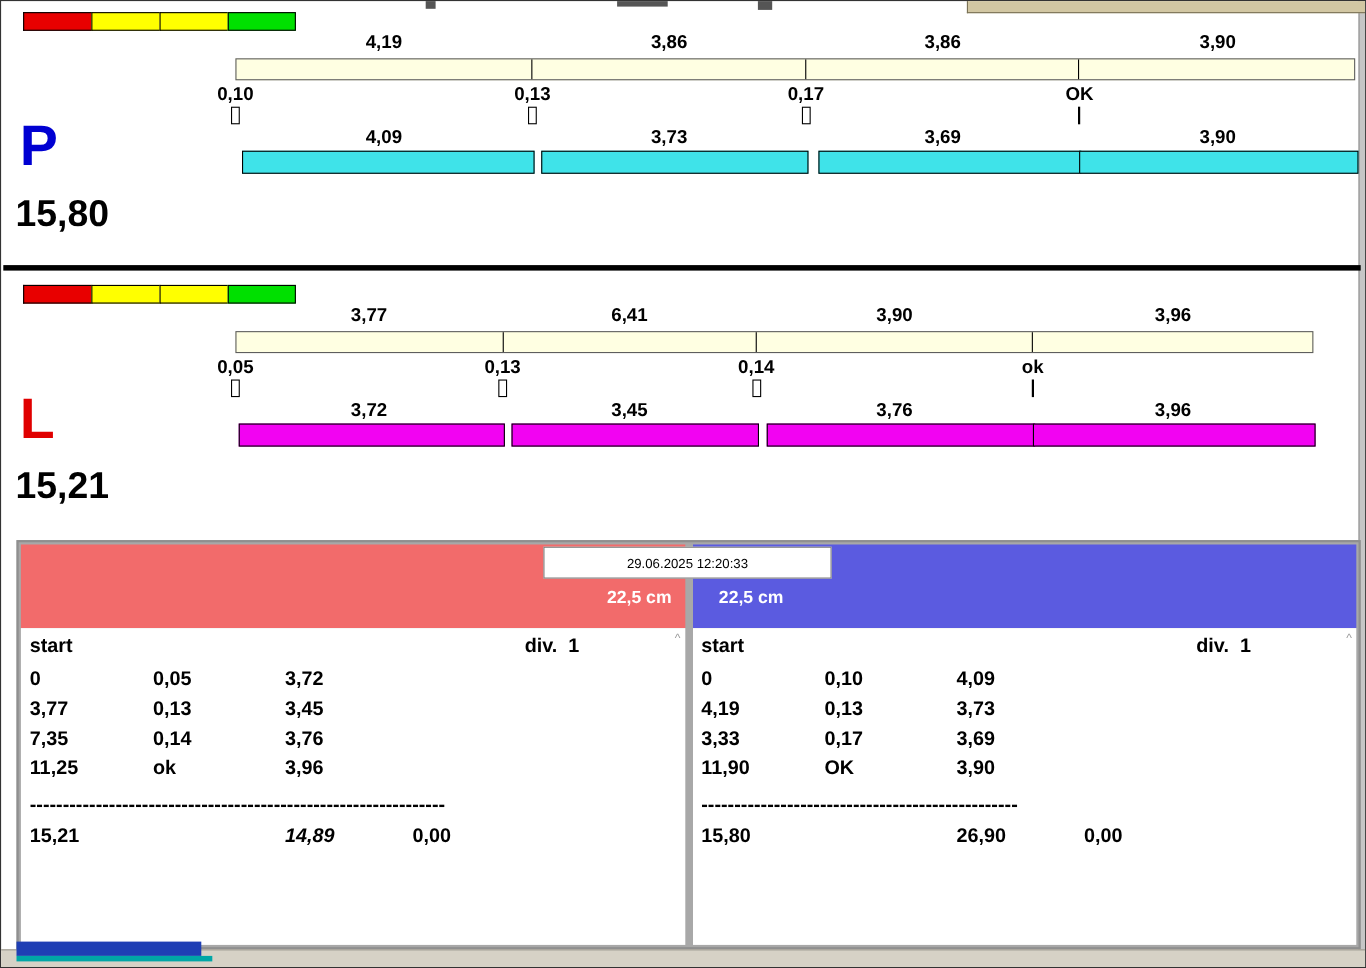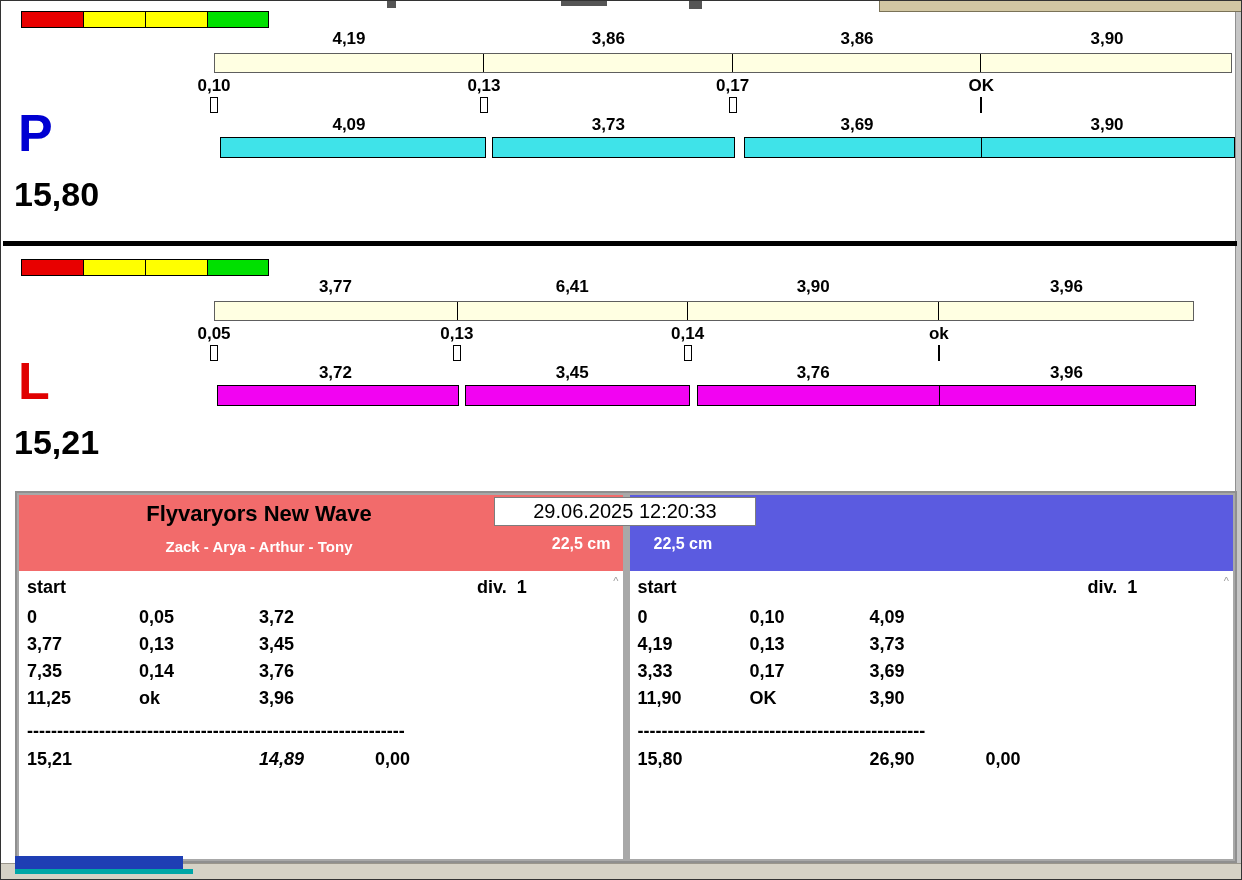--- a/index.html
+++ b/index.html
@@ -48,21 +48,21 @@
   .panel-right .team-title{left:120px;right:0;}
   .team-members{position:absolute;top:43px;font-size:15px;font-weight:bold;color:#fff;text-align:center;white-space:nowrap;}
   .panel-left .team-members{left:0;width:480px;}
   .panel-right .team-members{left:120px;right:0;}
   .distance{position:absolute;top:40px;font-size:16px;font-weight:bold;color:#fff;white-space:nowrap;}
   .panel-left .distance{right:12px;}
   .panel-right .distance{left:24px;}
   .panel-body{position:relative;flex:1;background:#fff;font-weight:bold;font-size:18px;color:#000;overflow:hidden;}
   .r-item{position:absolute;white-space:pre;line-height:1.2;}
   .scroll-arrow{position:absolute;top:4px;right:4px;color:#999;font-size:11px;font-weight:normal;}
-  .datetime{position:absolute;left:477px;top:4px;width:260px;height:27px;background:#fff;border:1px solid #7d7d7d;font-size:20px;font-weight:normal;color:#000;display:flex;align-items:center;justify-content:center;white-space:nowrap;z-index:3;}
+  .datetime{position:absolute;left:477px;top:4px;width:260px;height:27px;background:#fff;border:1px solid #7d7d7d;font-size:12px;font-weight:normal;color:#000;display:flex;align-items:center;justify-content:center;white-space:nowrap;z-index:3;}
 
   
   .bottom-strip{position:absolute;left:0;top:862px;width:100%;height:18px;background:#d6d2c6;border-top:1px solid #9a968c;}
   .blue-fragment{position:absolute;left:14px;top:855px;width:168px;height:13px;background:#1e3eb4;z-index:4;}
   .teal-line{position:absolute;left:14px;top:868px;width:178px;height:5px;background:#00a6a6;z-index:4;}
 </style>
 </head>
 <body>
 
 <div class="screen">
@@ -169,22 +169,20 @@
           <div class="runseg" style="left: 73.9645%; width: 26.0355%; background: rgb(242, 3, 242);"></div>
         </div>
     </div>
     <div class="lane-letter" style="color: rgb(224, 0, 0);">L</div>
     <div class="lane-total">15,21</div>
   </section>
 
   <div class="results">
     <div class="panel panel-left">
       <div class="panel-header" style="background: rgb(242, 107, 107);">
-        <div class="team-title">Flyvaryors New Wave</div>
-        <div class="team-members">Zack - Arya - Arthur - Tony</div>
         <div class="distance">22,5 cm</div>
       </div>
       <div class="panel-body">
         <span class="scroll-arrow">^</span>
       <span class="r-item" style="left: 8px; top: 6px;">start</span>
           <span class="r-item" style="left: 458px; top: 6px;">div.  1</span>
           <span class="r-item" style="left: 8px; top: 36px;">0</span>
           <span class="r-item" style="left: 120px; top: 36px;">0,05</span>
           <span class="r-item" style="left: 240px; top: 36px;">3,72</span>
           <span class="r-item" style="left: 8px; top: 63px;">3,77</span>

